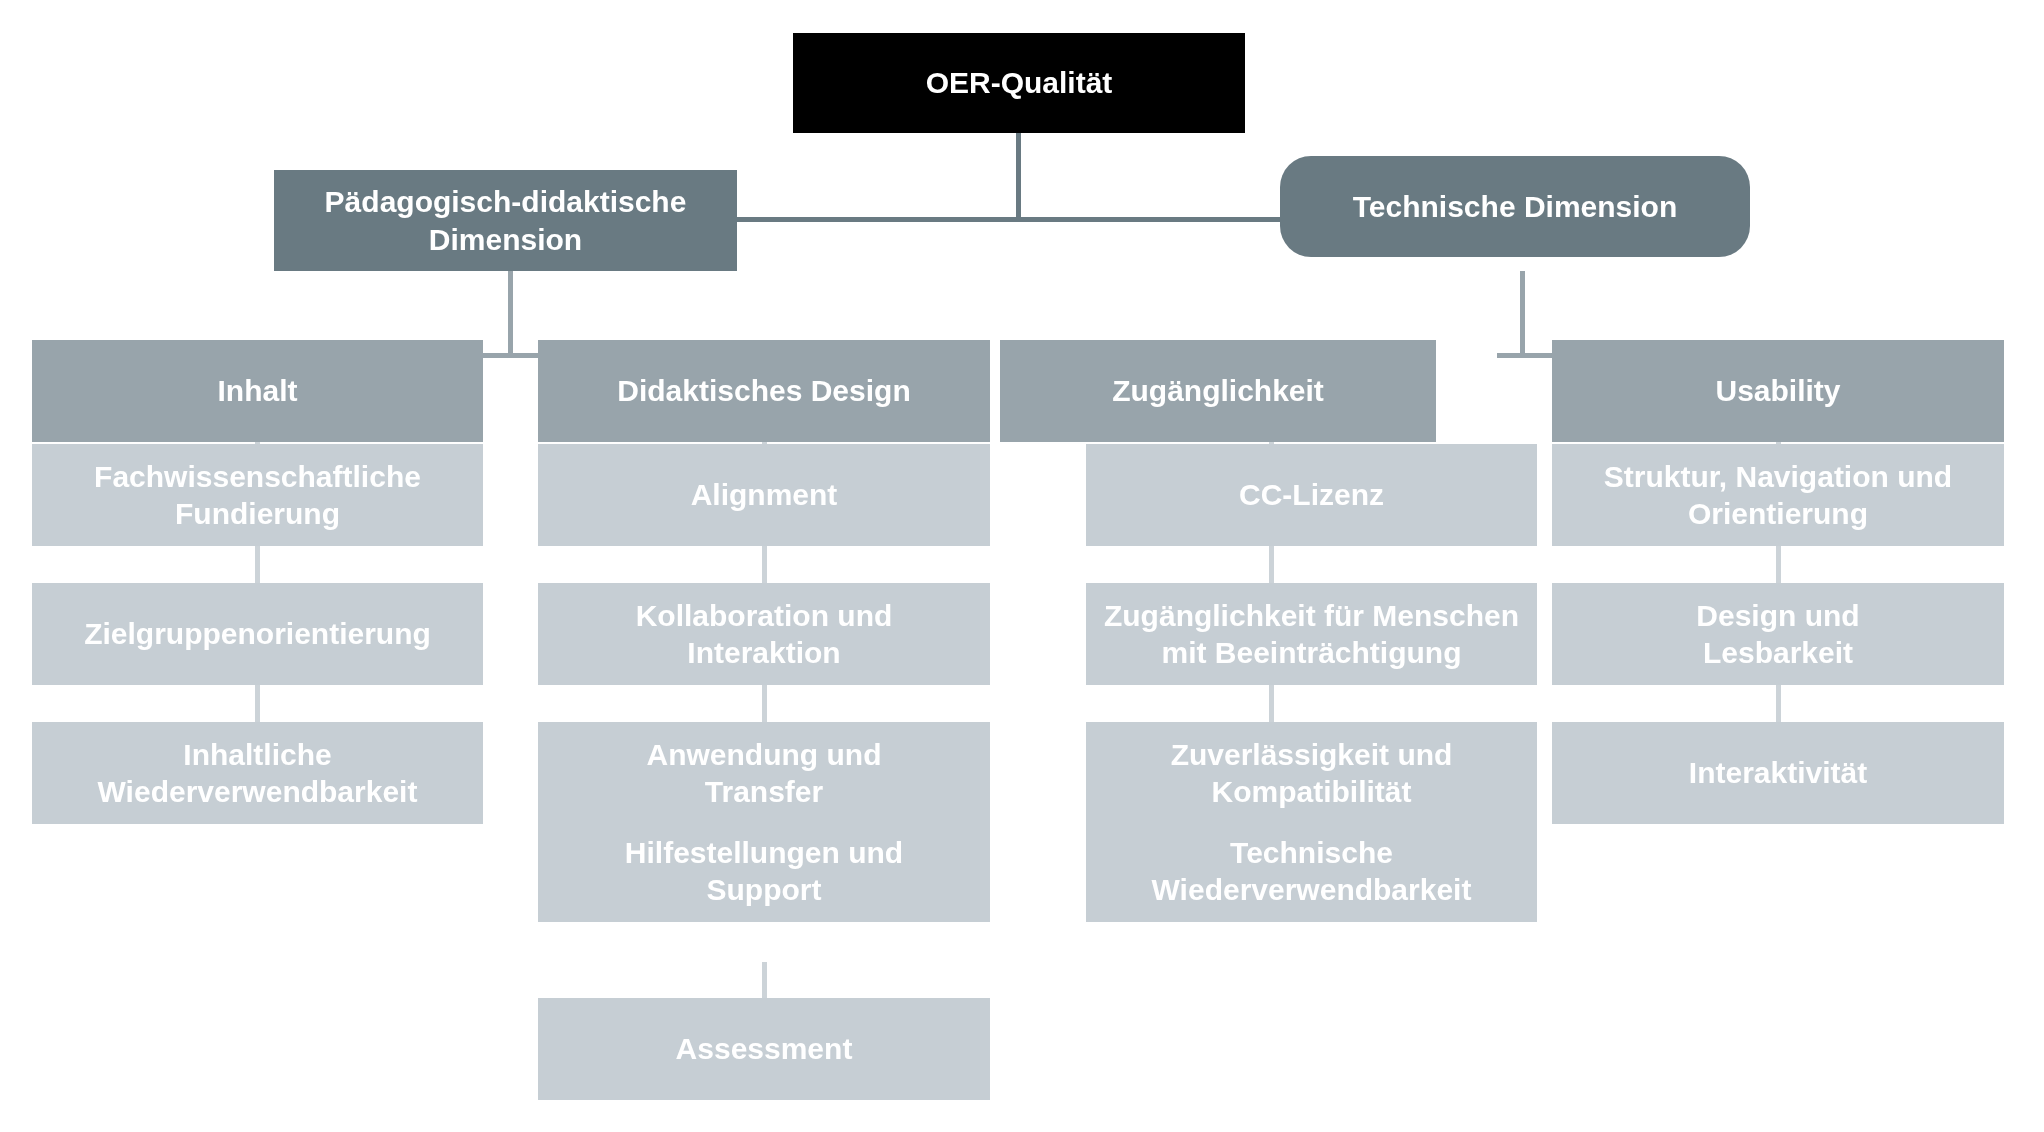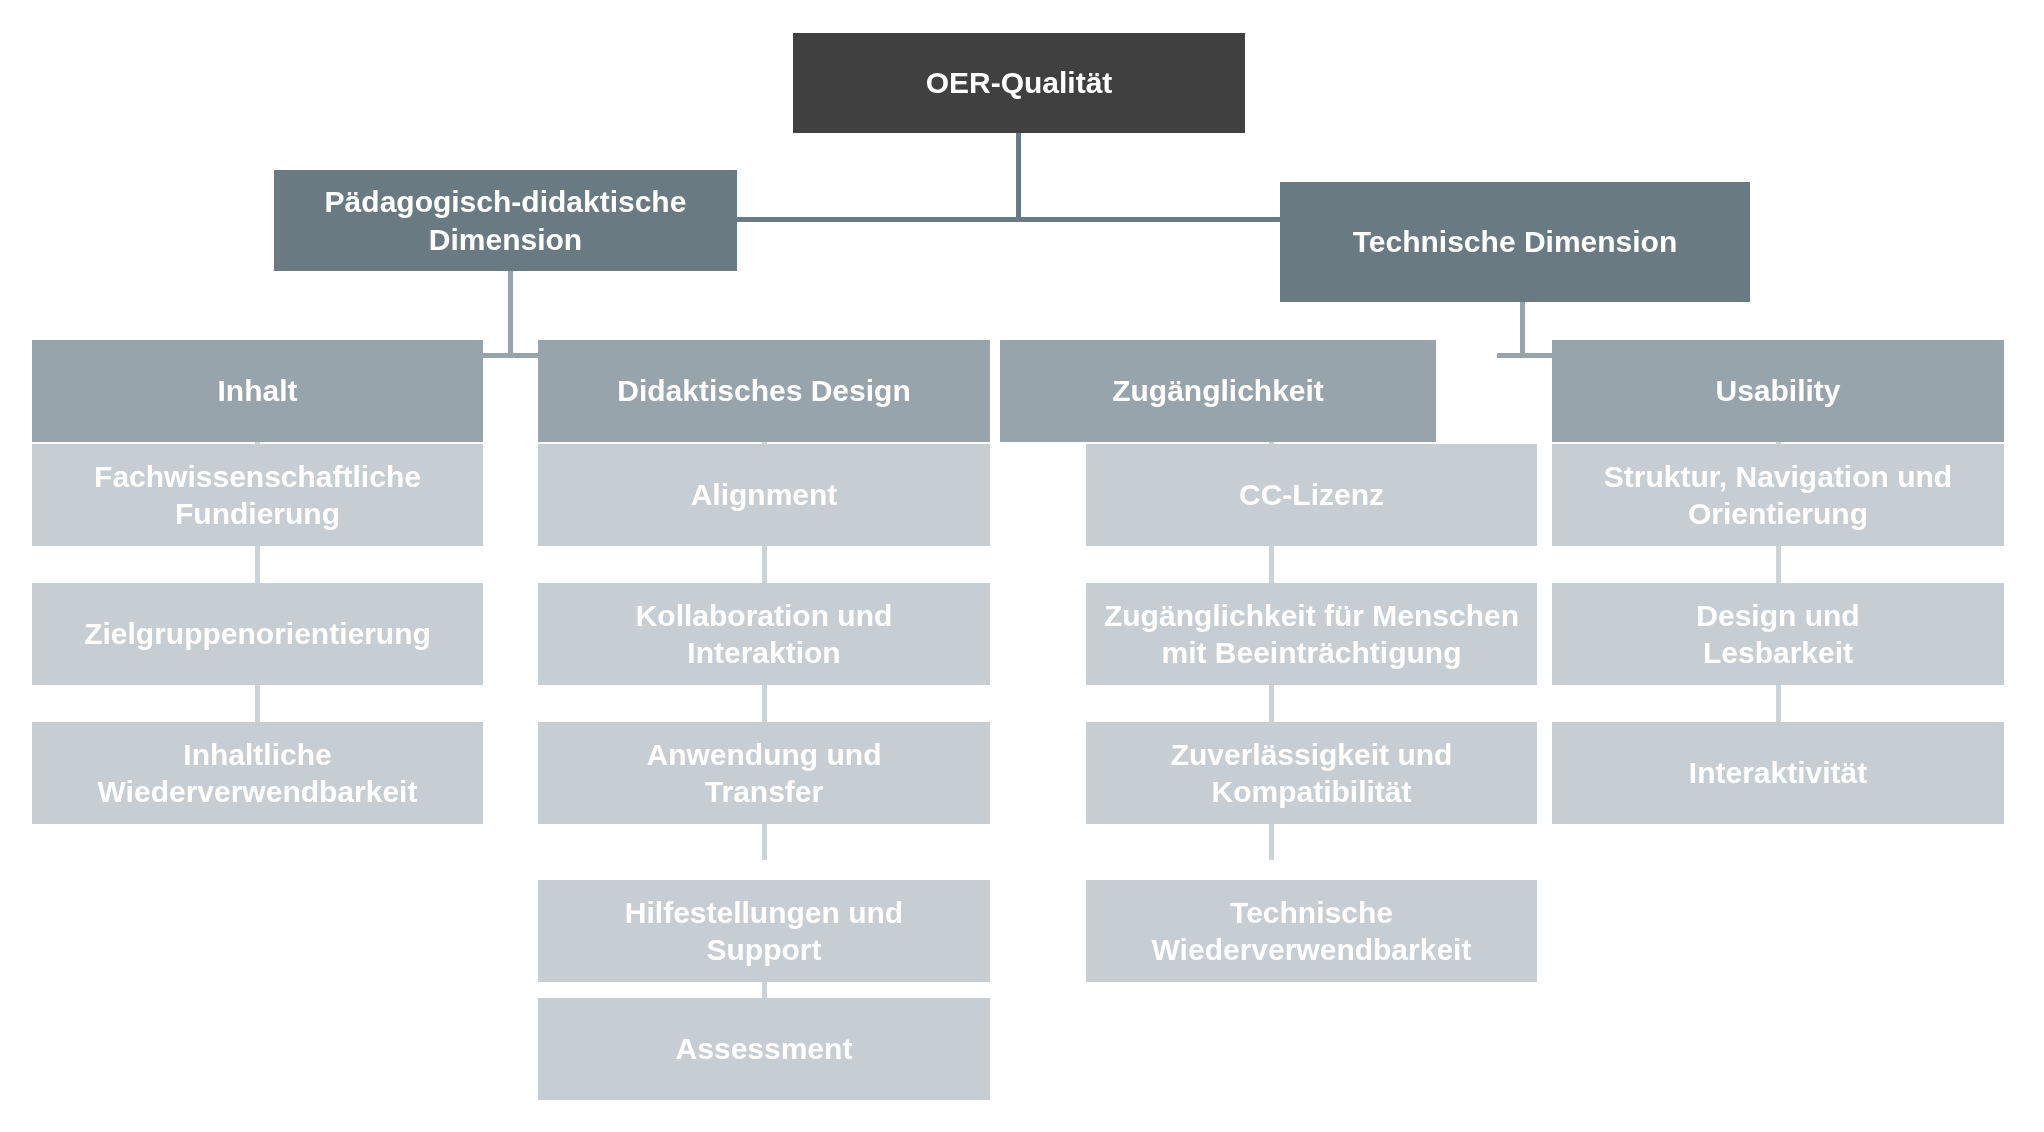--- a/index.html
+++ b/index.html
@@ -22,49 +22,49 @@
     justify-content:center;
     text-align:center;
     color:#ffffff;
     font-weight:700;
     font-size:30px;
     line-height:1.25;
     white-space:pre-line;
     box-sizing:border-box;
     padding:0 10px;
   }
-  .l1{ background:#404040; }
+  .l1{ background:#000000; }
   .l2{ background:#697a82; }
   .l3{ background:#98a4ab;margin-top:32px; }
   .l4{ background:#c6ced4; }
   .line{ position:absolute; }
   .line.dark { background:#697a82; }
   .line.mid  { background:#98a4ab; }
   .line.light{ background:#ccd3d8; }
 
   
   .pos-root{ left:793px; top:33px; width:452px; height:100px; }
   
   .pos-dim-paed{ left:274px; top:170px; width:463px; height:101px; }
-  .pos-dim-tech{ left:1280px; top:182px; width:470px; height:120px; }
+  .pos-dim-tech{ left:1280px; top:156px; width:470px; height:101px;border-radius:31px; }
   
   .pos-inhalt { left:32px;   top:308px; width:451px; height:102px; }
   .pos-dd     { left:538px;  top:308px; width:452px; height:102px; }
   .pos-zug    { left:1000px; top:308px; width:436px; height:102px; }
   .pos-usab   { left:1552px; top:308px; width:452px; height:102px; }
   
   .c1{ left:32px;   width:451px; }
   .c2{ left:538px;  width:452px; }
   .c3{ left:1046px; width:451px;margin-left:40px; }
   .c4{ left:1552px; width:452px; }
   
   .r1{ top:444px; height:102px; }
   .r2{ top:583px; height:102px; }
   .r3{ top:722px; height:102px; }
-  .r4{ top:880px; height:102px; }
+  .r4{ top:820px; height:102px; }
   .r5{ top:998px; height:102px; }
 
   
   .ln-root-stem    { left:1016px; top:133px; width:5px;   height:89px; }
   .ln-dim-bar      { left:737px;  top:217px; width:543px; height:5px;  }
   
   .ln-paed-stem    { left:508px;  top:271px; width:5px;  height:87px; }
   .ln-paed-bar     { left:483px;  top:353px; width:55px; height:5px;  }
   .ln-tech-stem    { left:1520px; top:271px; width:5px;  height:87px; }
   .ln-tech-bar     { left:1497px; top:353px; width:55px; height:5px;  }

